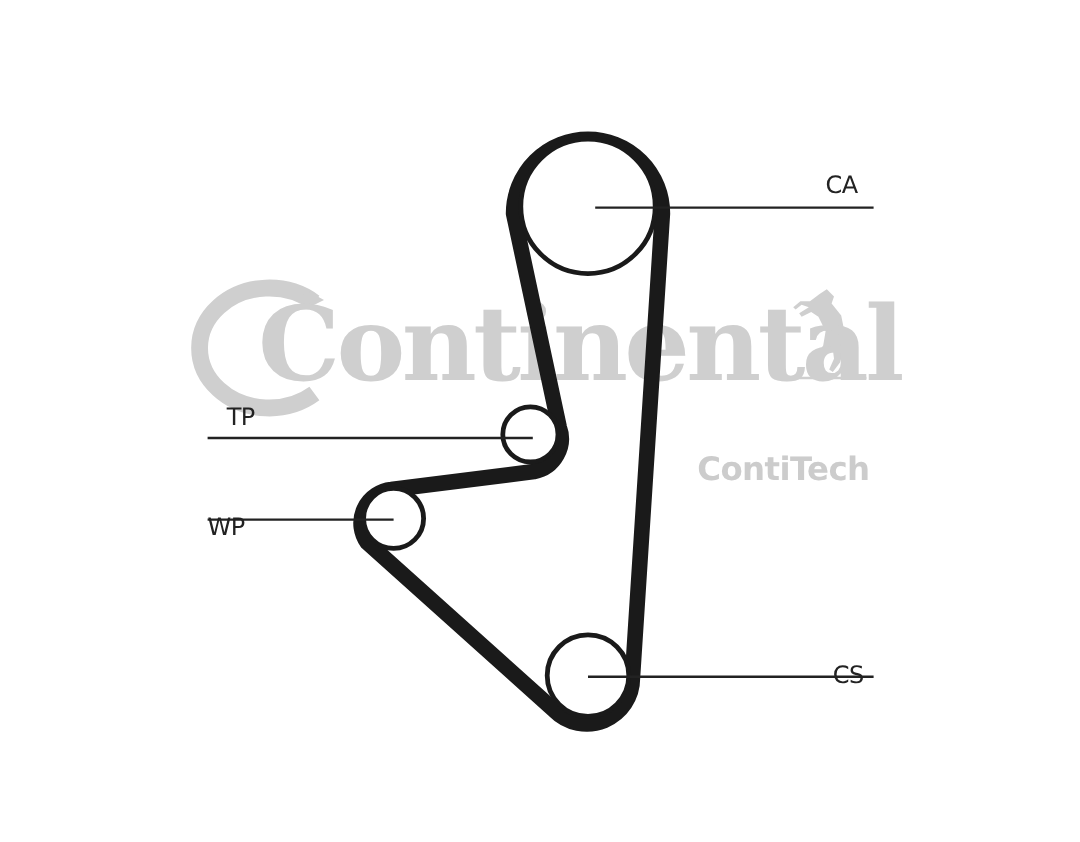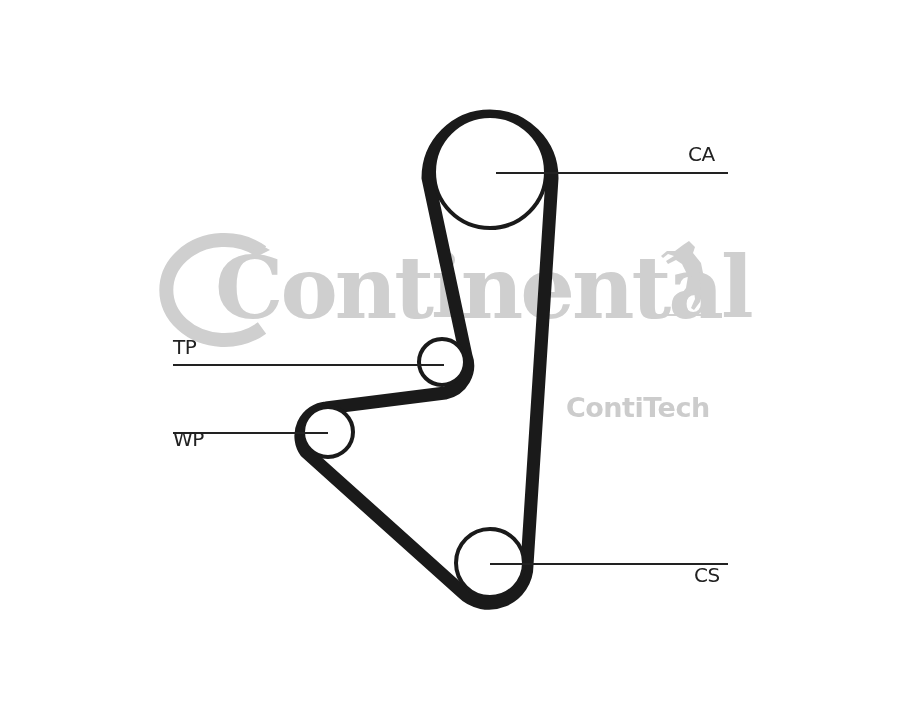--- a/index.html
+++ b/index.html
@@ -20,21 +20,21 @@
     </g>
     <line x1="652" y1="315" x2="722" y2="315" stroke="#cfcfcf" stroke-width="2"></line>
 
     <g>
       <path d="M262 252 A58 50 0 1 0 262 328" fill="none" stroke="#cfcfcf" stroke-width="14"></path>
       <polygon points="252,240 270,250 254,258" fill="#cfcfcf"></polygon>
     </g>
   </svg>
 
   <div class="brand" style="left:215px; top:245px;">Continental</div>
-  <div class="subbrand" style="left:566px; top:376px;margin-top:16px;">ContiTech</div>
+  <div class="subbrand" style="left:581px; top:376px;">ContiTech</div>
 
   <svg width="900" height="702" viewBox="0 0 900 702" style="position:absolute;left:0;top:0;">
 
     <path d="M428 178
          A62 62 0 1 1 552 178
          L527 565
          A38 38 0 0 1 462 592
          L306 452
          A28 28 0 0 1 326 408
          L445 393
@@ -46,16 +46,16 @@
     <circle cx="328" cy="432" r="25" fill="#ffffff" stroke="#1a1a1a" stroke-width="4"></circle>
     <circle cx="490" cy="563" r="34" fill="#ffffff" stroke="#1a1a1a" stroke-width="4"></circle>
 
     <line x1="496" y1="173" x2="728" y2="173" stroke="#222" stroke-width="2"></line>
     <line x1="173" y1="365" x2="444" y2="365" stroke="#222" stroke-width="2"></line>
     <line x1="173" y1="433" x2="328" y2="433" stroke="#222" stroke-width="2"></line>
     <line x1="490" y1="564" x2="728" y2="564" stroke="#222" stroke-width="2"></line>
   </svg>
 
   <div class="label" style="left:688px; top:142px;">CA</div>
-  <div class="label" style="left:173px; top:335px;">TP</div>
+  <div class="label" style="left:189px; top:335px;">TP</div>
   <div class="label" style="left:173px; top:427px;">WP</div>
-  <div class="label" style="left:694px; top:563px;">CS</div>
+  <div class="label" style="left:694px; top:550px;">CS</div>
 </div>
 
 </body></html>

